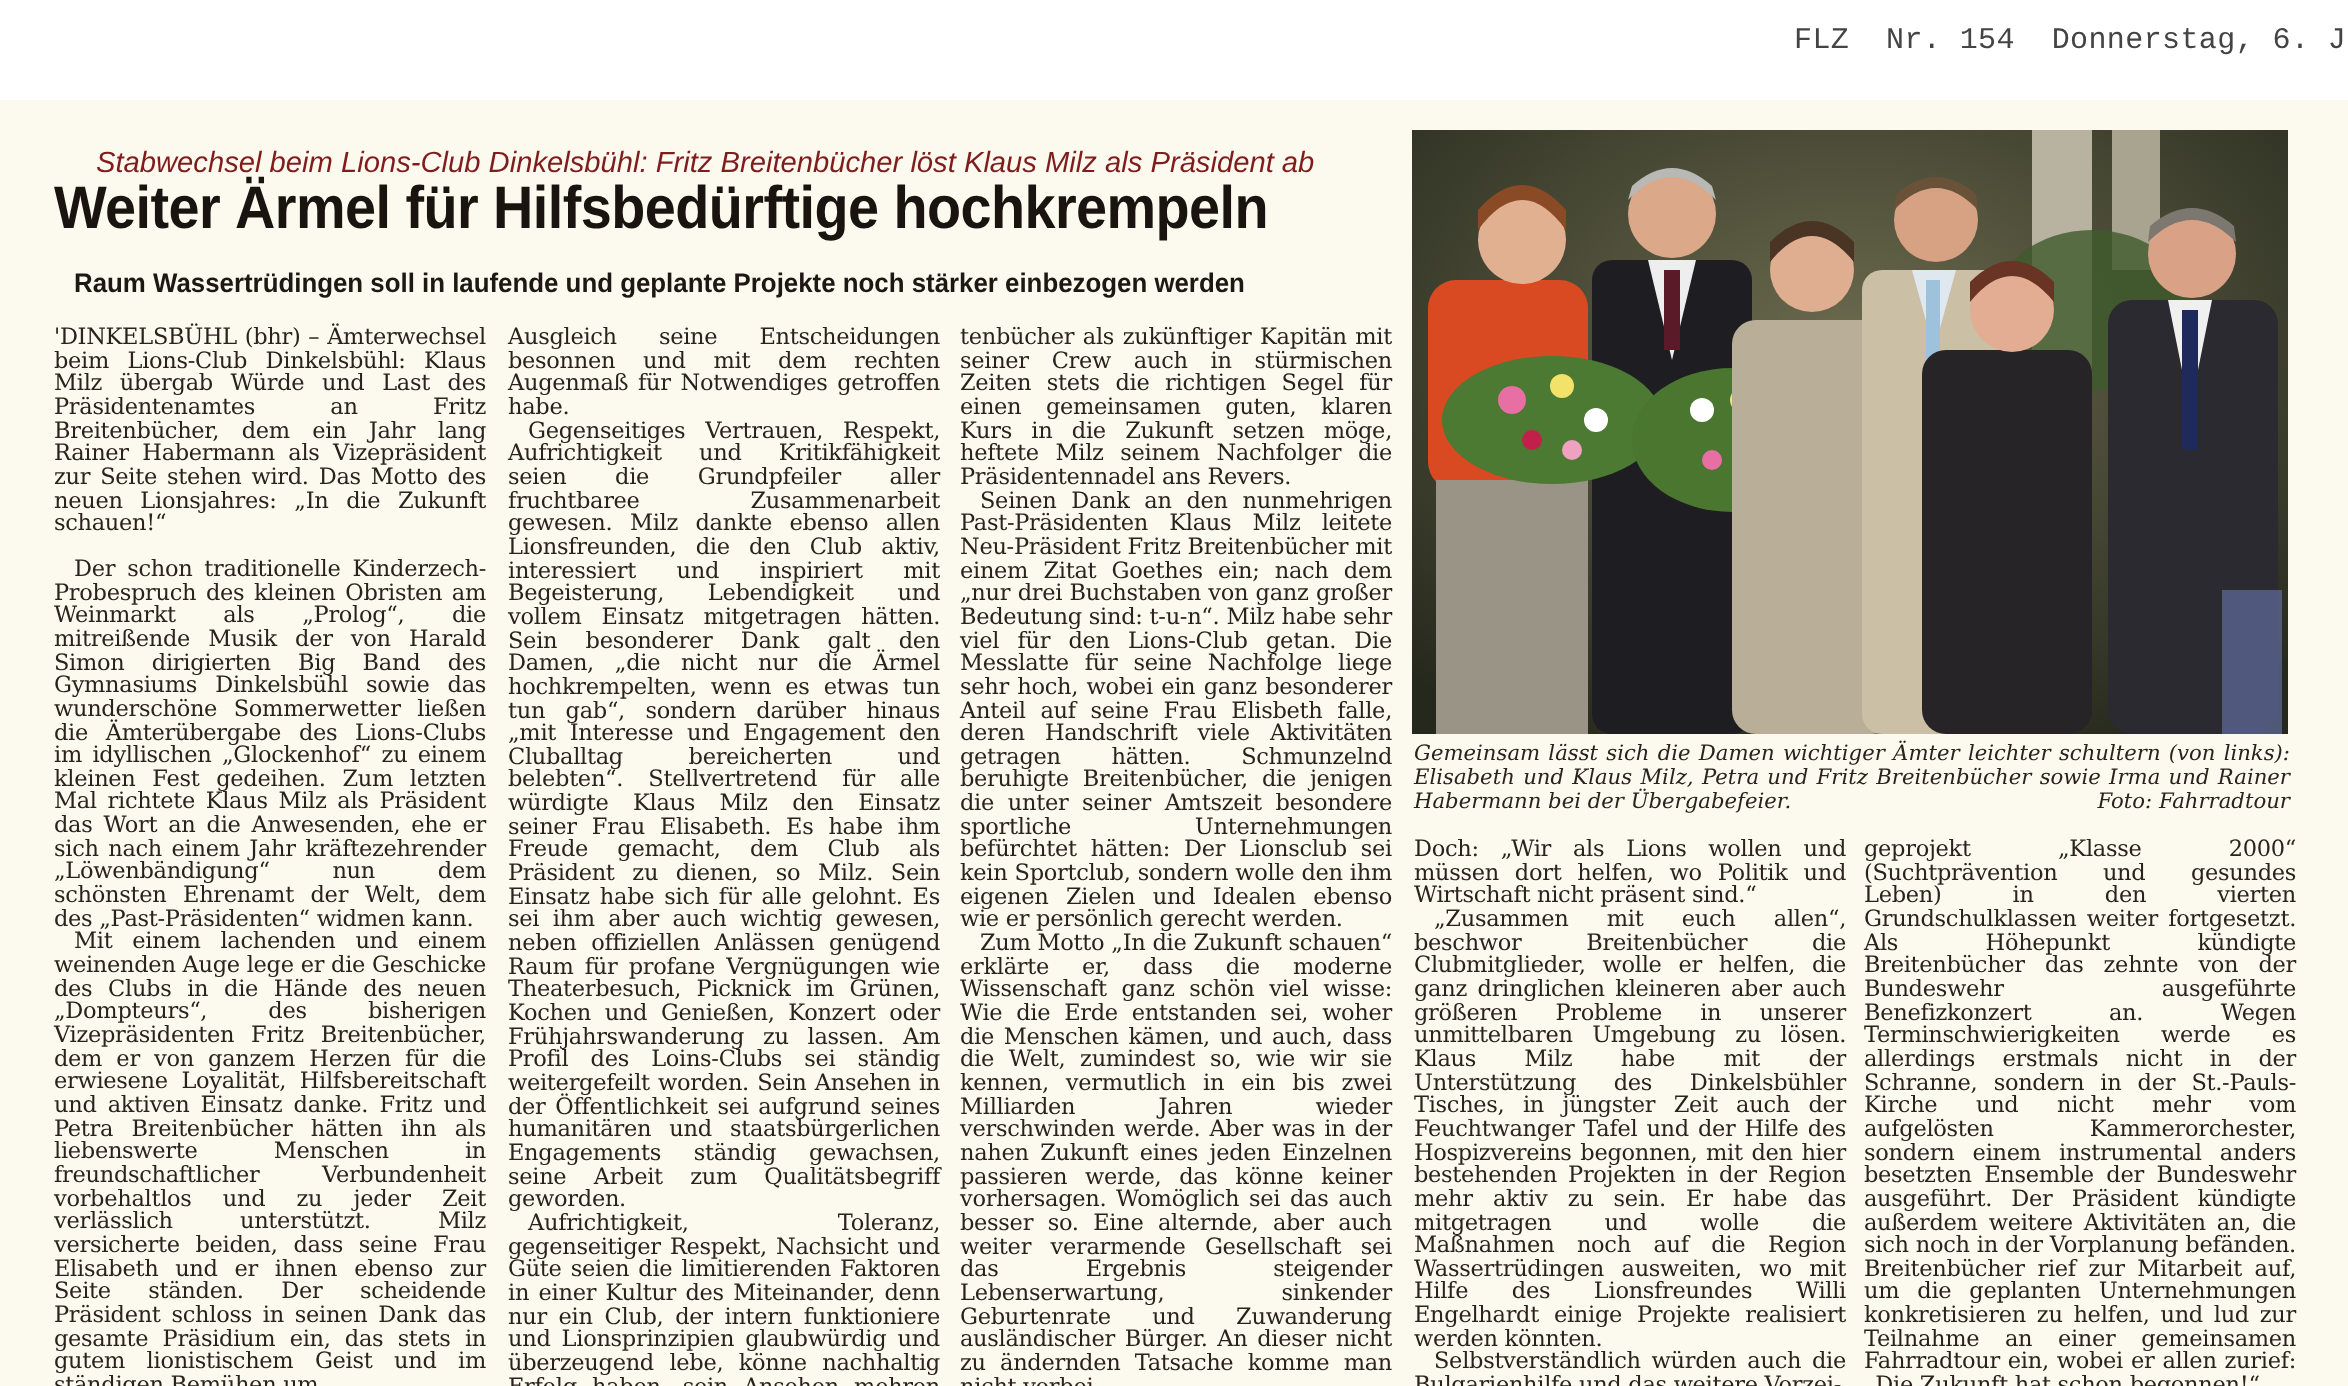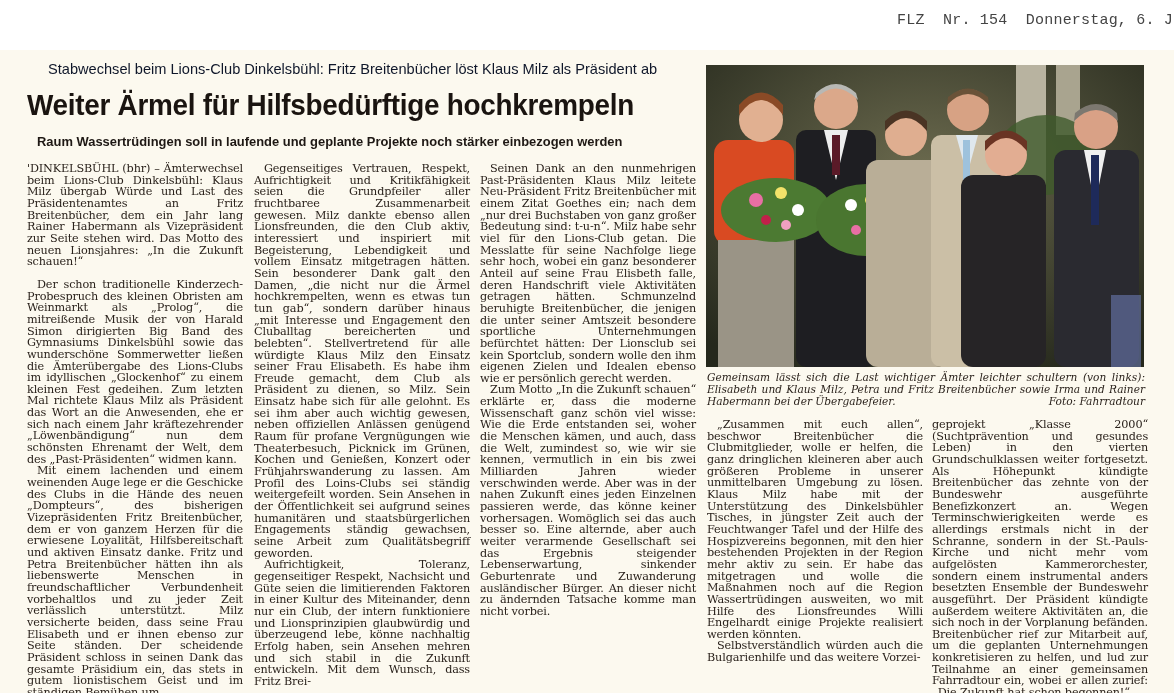--- a/index.html
+++ b/index.html
@@ -14,23 +14,23 @@
     position: absolute; top: 12px; left: 897px;
     font-family: Liberation Mono, monospace;
     font-size: 15px; color: #444; letter-spacing: 0.2px;
     white-space: pre;
   }
   .clipping {
     position: absolute; left: 0; top: 50px; width: 1174px; height: 643px;
     background: #fcf9ef;
   }
   .kicker {
-    position: absolute; left: 48px; top: 61px; width: 650px;
-    font-family: "Liberation Sans", sans-serif; 
-    font-size: 14.6px; color: #0f172a; white-space: nowrap;
+    position: absolute; left: 48px; top: 74px; width: 650px;
+    font-family: "Liberation Sans", sans-serif; font-style: italic;
+    font-size: 14.6px; color: #7f1d1d; white-space: nowrap;
   }
   .headline {
     position: absolute; left: 27px; top: 88px; width: 680px;
     font-family: "Liberation Sans", sans-serif; font-weight: bold;
     font-size: 30px; color: #1a1410; white-space: nowrap;
     transform: scaleX(0.93); transform-origin: left top;
     letter-spacing: -0.3px;
   }
   .subhead {
     position: absolute; left: 37px; top: 134px; width: 680px;
@@ -75,25 +75,27 @@
 <div class="headline">Weiter Ärmel für Hilfsbedürftige hochkrempeln</div>
 <div class="subhead">Raum Wassertrüdingen soll in laufende und geplante Projekte noch stärker einbezogen werden</div>
 
 <div class="col col1">
   <p class="lead">'DINKELSBÜHL (bhr) – Ämterwechsel beim Lions-Club Dinkelsbühl: Klaus Milz übergab Würde und Last des Präsidentenamtes an Fritz Breitenbücher, dem ein Jahr lang Rainer Habermann als Vizepräsident zur Seite stehen wird. Das Motto des neuen Lionsjahres: „In die Zukunft schauen!“</p>
   <p class="indent">Der schon traditionelle Kinderzech-Probespruch des kleinen Obristen am Weinmarkt als „Prolog“, die mitreißende Musik der von Harald Simon dirigierten Big Band des Gymnasiums Dinkelsbühl sowie das wunderschöne Sommerwetter ließen die Ämterübergabe des Lions-Clubs im idyllischen „Glockenhof“ zu einem kleinen Fest gedeihen. Zum letzten Mal richtete Klaus Milz als Präsident das Wort an die Anwesenden, ehe er sich nach einem Jahr kräftezehrender „Löwenbändigung“ nun dem schönsten Ehrenamt der Welt, dem des „Past-Präsidenten“ widmen kann.</p>
   <p class="indent">Mit einem lachenden und einem weinenden Auge lege er die Geschicke des Clubs in die Hände des neuen „Dompteurs“, des bisherigen Vizepräsidenten Fritz Breitenbücher, dem er von ganzem Herzen für die erwiesene Loyalität, Hilfsbereitschaft und aktiven Einsatz danke. Fritz und Petra Breitenbücher hätten ihn als liebenswerte Menschen in freundschaftlicher Verbundenheit vorbehaltlos und zu jeder Zeit verlässlich unterstützt. Milz versicherte beiden, dass seine Frau Elisabeth und er ihnen ebenso zur Seite ständen. Der scheidende Präsident schloss in seinen Dank das gesamte Präsidium ein, das stets in gutem lionistischem Geist und im ständigen Bemühen um</p>
 </div>
 
 <div class="col col2">
+  <p>Ausgleich seine Entscheidungen besonnen und mit dem rechten Augenmaß für Notwendiges getroffen habe.</p>
   <p class="indent">Gegenseitiges Vertrauen, Respekt, Aufrichtigkeit und Kritikfähigkeit seien die Grundpfeiler aller fruchtbaree Zusammenarbeit gewesen. Milz dankte ebenso allen Lionsfreunden, die den Club aktiv, interessiert und inspiriert mit Begeisterung, Lebendigkeit und vollem Einsatz mitgetragen hätten. Sein besonderer Dank galt den Damen, „die nicht nur die Ärmel hochkrempelten, wenn es etwas tun tun gab“, sondern darüber hinaus „mit Interesse und Engagement den Cluballtag bereicherten und belebten“. Stellvertretend für alle würdigte Klaus Milz den Einsatz seiner Frau Elisabeth. Es habe ihm Freude gemacht, dem Club als Präsident zu dienen, so Milz. Sein Einsatz habe sich für alle gelohnt. Es sei ihm aber auch wichtig gewesen, neben offiziellen Anlässen genügend Raum für profane Vergnügungen wie Theaterbesuch, Picknick im Grünen, Kochen und Genießen, Konzert oder Frühjahrswanderung zu lassen. Am Profil des Loins-Clubs sei ständig weitergefeilt worden. Sein Ansehen in der Öffentlichkeit sei aufgrund seines humanitären und staatsbürgerlichen Engagements ständig gewachsen, seine Arbeit zum Qualitätsbegriff geworden.</p>
   <p class="indent">Aufrichtigkeit, Toleranz, gegenseitiger Respekt, Nachsicht und Güte seien die limitierenden Faktoren in einer Kultur des Miteinander, denn nur ein Club, der intern funktioniere und Lionsprinzipien glaubwürdig und überzeugend lebe, könne nachhaltig Erfolg haben, sein Ansehen mehren und sich stabil in die Zukunft entwickeln. Mit dem Wunsch, dass Fritz Brei-</p>
 </div>
 
 <div class="col col3">
+  <p>tenbücher als zukünftiger Kapitän mit seiner Crew auch in stürmischen Zeiten stets die richtigen Segel für einen gemeinsamen guten, klaren Kurs in die Zukunft setzen möge, heftete Milz seinem Nachfolger die Präsidentennadel ans Revers.</p>
   <p class="indent">Seinen Dank an den nunmehrigen Past-Präsidenten Klaus Milz leitete Neu-Präsident Fritz Breitenbücher mit einem Zitat Goethes ein; nach dem „nur drei Buchstaben von ganz großer Bedeutung sind: t-u-n“. Milz habe sehr viel für den Lions-Club getan. Die Messlatte für seine Nachfolge liege sehr hoch, wobei ein ganz besonderer Anteil auf seine Frau Elisbeth falle, deren Handschrift viele Aktivitäten getragen hätten. Schmunzelnd beruhigte Breitenbücher, die jenigen die unter seiner Amtszeit besondere sportliche Unternehmungen befürchtet hätten: Der Lionsclub sei kein Sportclub, sondern wolle den ihm eigenen Zielen und Idealen ebenso wie er persönlich gerecht werden.</p>
   <p class="indent">Zum Motto „In die Zukunft schauen“ erklärte er, dass die moderne Wissenschaft ganz schön viel wisse: Wie die Erde entstanden sei, woher die Menschen kämen, und auch, dass die Welt, zumindest so, wie wir sie kennen, vermutlich in ein bis zwei Milliarden Jahren wieder verschwinden werde. Aber was in der nahen Zukunft eines jeden Einzelnen passieren werde, das könne keiner vorhersagen. Womöglich sei das auch besser so. Eine alternde, aber auch weiter verarmende Gesellschaft sei das Ergebnis steigender Lebenserwartung, sinkender Geburtenrate und Zuwanderung ausländischer Bürger. An dieser nicht zu ändernden Tatsache komme man nicht vorbei.</p>
 </div>
 
 <div class="photo">
   <svg viewBox="0 0 438 302" preserveAspectRatio="none">
     <defs>
       <radialGradient id="bg" cx="50%" cy="35%" r="75%">
         <stop offset="0" stop-color="#6b6a4e"></stop>
         <stop offset="1" stop-color="#25281c"></stop>
@@ -161,24 +163,25 @@
       <polygon points="378,85 400,85 389,140" fill="#f0f0f0"></polygon>
       <rect x="385" y="90" width="8" height="70" fill="#1e2a5a"></rect>
       <circle cx="390" cy="62" r="22" fill="#d9a186"></circle>
       <path d="M368 56 Q390 34 412 56 L411 48 Q390 30 369 48 Z" fill="#7c7870"></path>
     </g>
     <rect x="405" y="230" width="30" height="72" fill="#6a7ab0" opacity="0.6"></rect>
   </svg>
 </div>
 
 <div class="caption">
-  <span>Gemeinsam lässt sich die Last wichtiger Ämter leichter schultern (von links): Elisabeth und Klaus Milz, Petra und Fritz Breitenbücher sowie Irma und Rainer Habermann bei der Übergabefeier.</span>
+  <span>Gemeinsam lässt sich die Damen wichtiger Ämter leichter schultern (von links): Elisabeth und Klaus Milz, Petra und Fritz Breitenbücher sowie Irma und Rainer Habermann bei der Übergabefeier.</span>
   <span class="credit">Foto: Fahrradtour</span>
 </div>
 
 <div class="col col4">
+  <p>Doch: „Wir als Lions wollen und müssen dort helfen, wo Politik und Wirtschaft nicht präsent sind.“</p>
   <p class="indent">„Zusammen mit euch allen“, beschwor Breitenbücher die Clubmitglieder, wolle er helfen, die ganz dringlichen kleineren aber auch größeren Probleme in unserer unmittelbaren Umgebung zu lösen. Klaus Milz habe mit der Unterstützung des Dinkelsbühler Tisches, in jüngster Zeit auch der Feuchtwanger Tafel und der Hilfe des Hospizvereins begonnen, mit den hier bestehenden Projekten in der Region mehr aktiv zu sein. Er habe das mitgetragen und wolle die Maßnahmen noch auf die Region Wassertrüdingen ausweiten, wo mit Hilfe des Lionsfreundes Willi Engelhardt einige Projekte realisiert werden könnten.</p>
   <p class="indent">Selbstverständlich würden auch die Bulgarienhilfe und das weitere Vorzei-</p>
 </div>
 
 <div class="col col5">
   <p>geprojekt „Klasse 2000“ (Suchtprävention und gesundes Leben) in den vierten Grundschulklassen weiter fortgesetzt. Als Höhepunkt kündigte Breitenbücher das zehnte von der Bundeswehr ausgeführte Benefizkonzert an. Wegen Terminschwierigkeiten werde es allerdings erstmals nicht in der Schranne, sondern in der St.-Pauls-Kirche und nicht mehr vom aufgelösten Kammerorchester, sondern einem instrumental anders besetzten Ensemble der Bundeswehr ausgeführt. Der Präsident kündigte außerdem weitere Aktivitäten an, die sich noch in der Vorplanung befänden. Breitenbücher rief zur Mitarbeit auf, um die geplanten Unternehmungen konkretisieren zu helfen, und lud zur Teilnahme an einer gemeinsamen Fahrradtour ein, wobei er allen zurief: „Die Zukunft hat schon begonnen!“</p>
 </div>
 
 </body></html>

